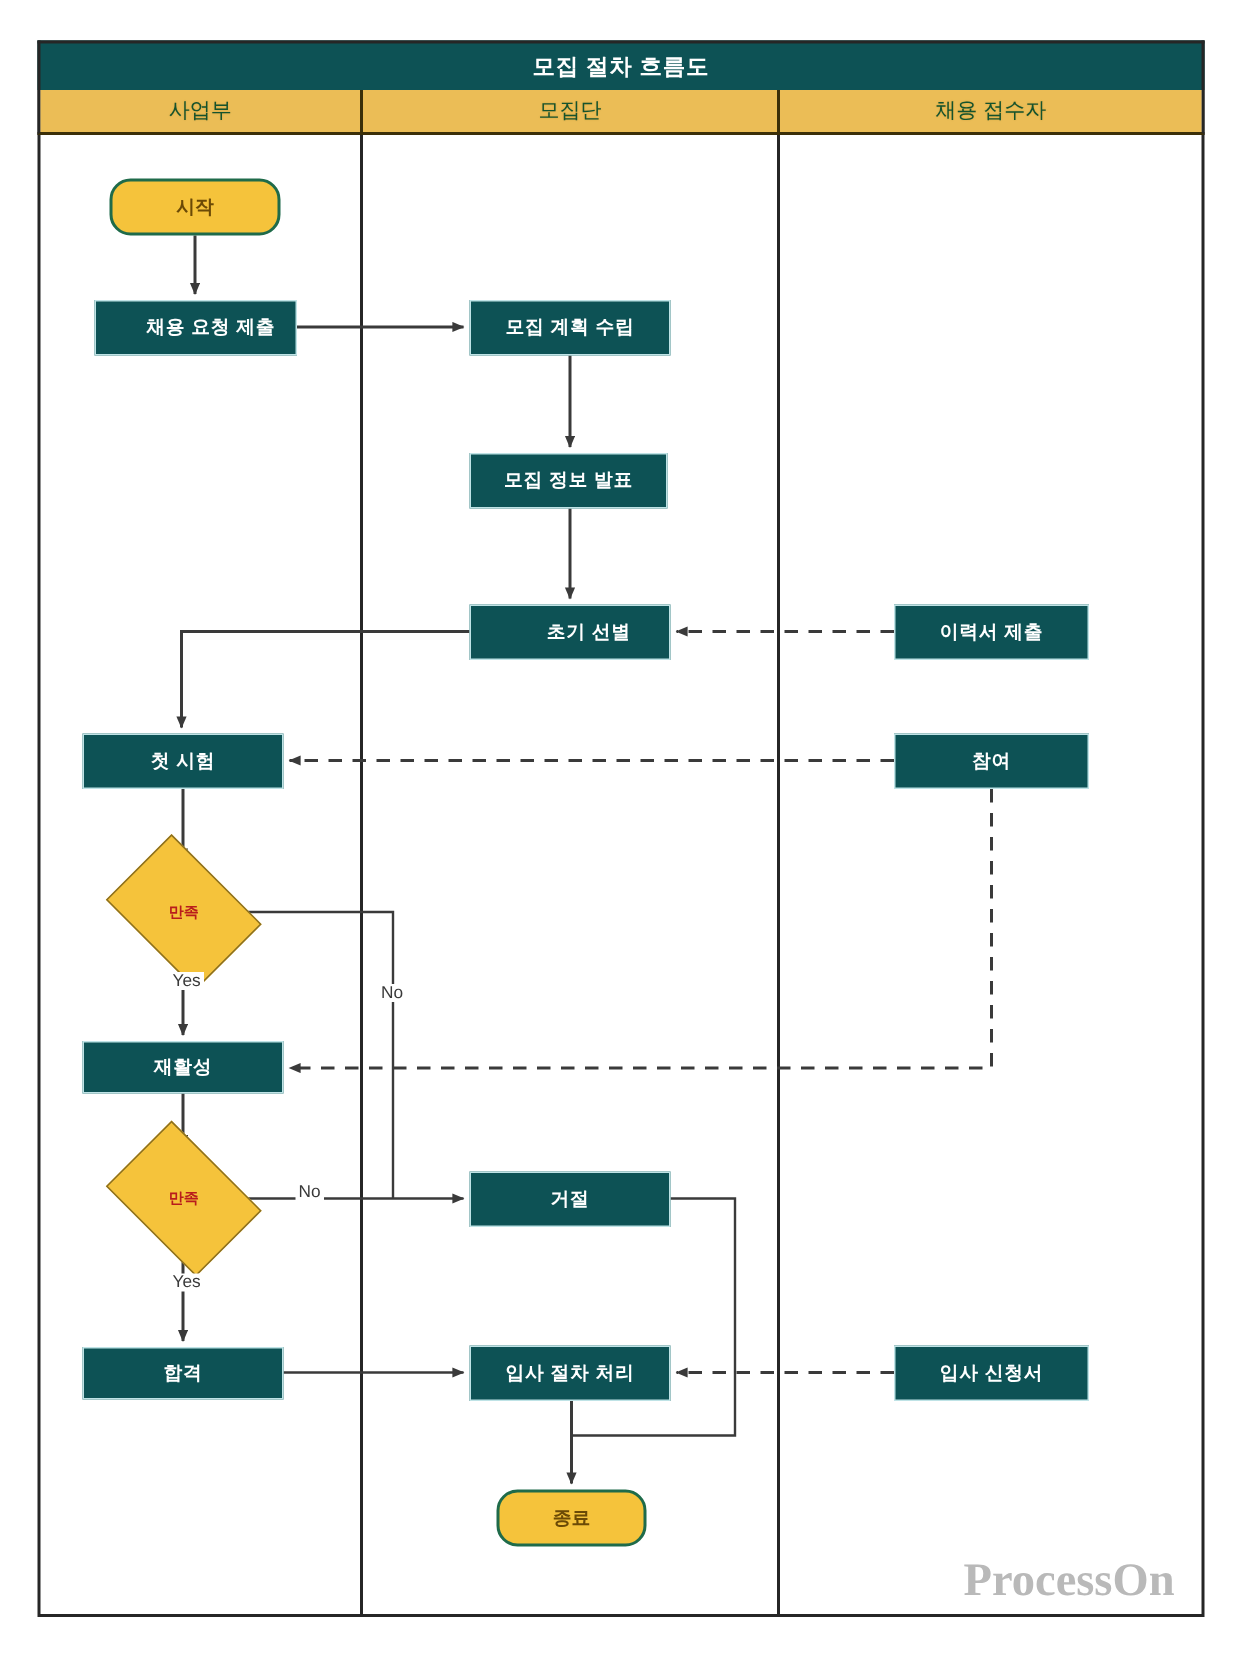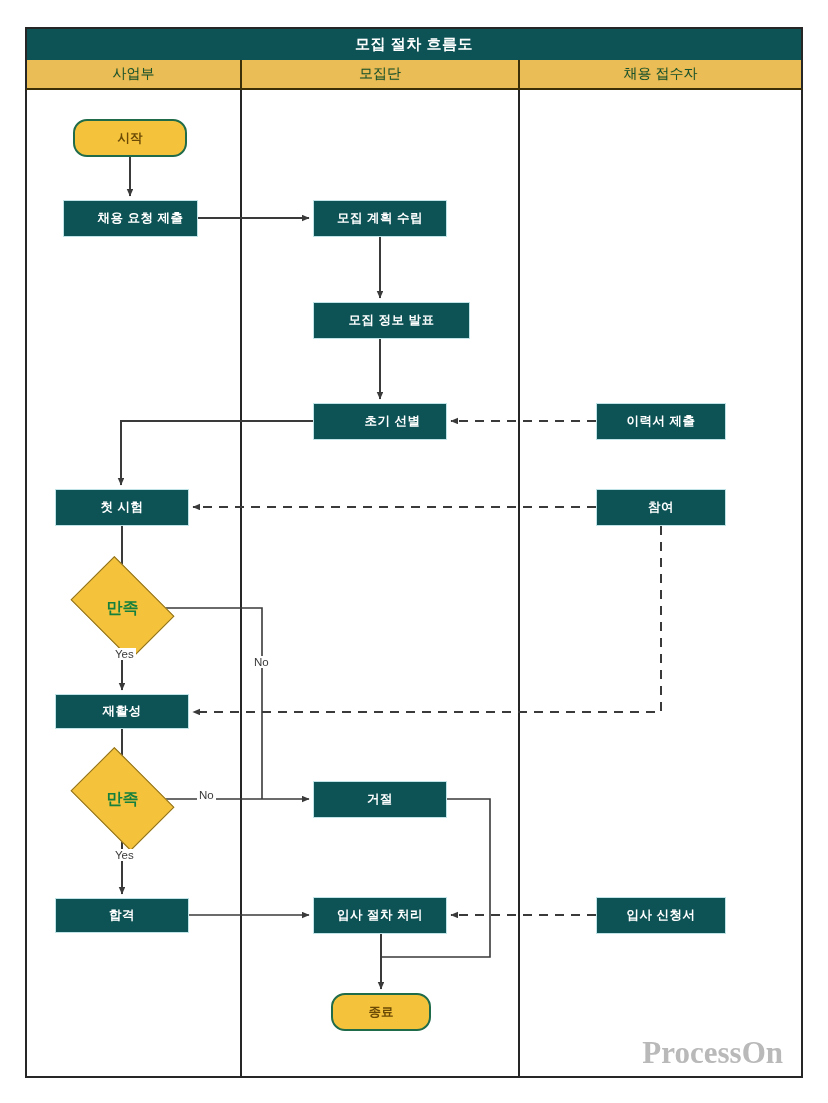--- a/index.html
+++ b/index.html
@@ -121,23 +121,23 @@
     height: 100%;
     background: #f5c33b;
     border: 1px solid #8c7020;
     transform: rotate(45deg);
     box-sizing: border-box;
     z-index: -1;
   }
   .diamond-label {
     position: relative;
     z-index: 2;
-    font-size: 16px;
+    font-size: 10px;
     font-weight: bold;
-    color: #15803d;
+    color: #b91c1c;
   }
 
   
   .edge-label {
     position: absolute;
     font-size: 11.5px;
     color: #3a3a3a;
     font-weight: normal;
     background: #ffffff;
     padding: 0 2px;
@@ -233,21 +233,21 @@
   </div>
 
   <div class="node terminator" style="left:73px; top:119px; width:114px; height:38px;">
     <span>시작</span>
   </div>
 
   <div class="node process" style="left:313px; top:200px; width:134px; height:37px;">
     <span>모집 계획 수립</span>
   </div>
 
-  <div class="node process" style="left:313px; top:302px; width:157px; height:37px;">
+  <div class="node process" style="left:313px; top:302px; width:132px; height:37px;">
     <span>모집 정보 발표</span>
   </div>
 
   <div class="node process" style="left:313px; top:403px; width:134px; height:37px;padding-left:25px;">
     <span>초기 선별</span>
   </div>
 
   <div class="node process" style="left:596px; top:403px; width:130px; height:37px;">
     <span>이력서 제출</span>
   </div>

